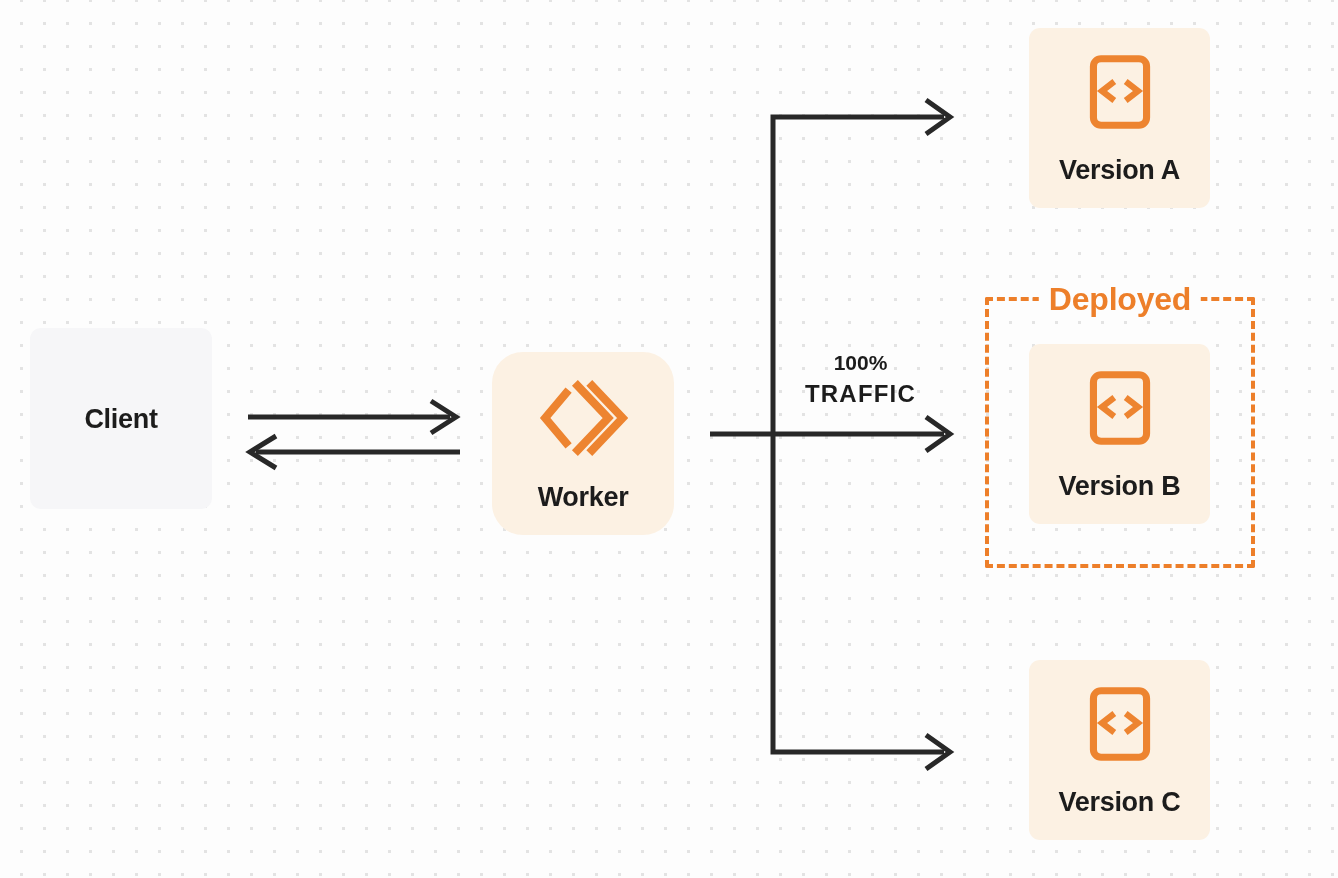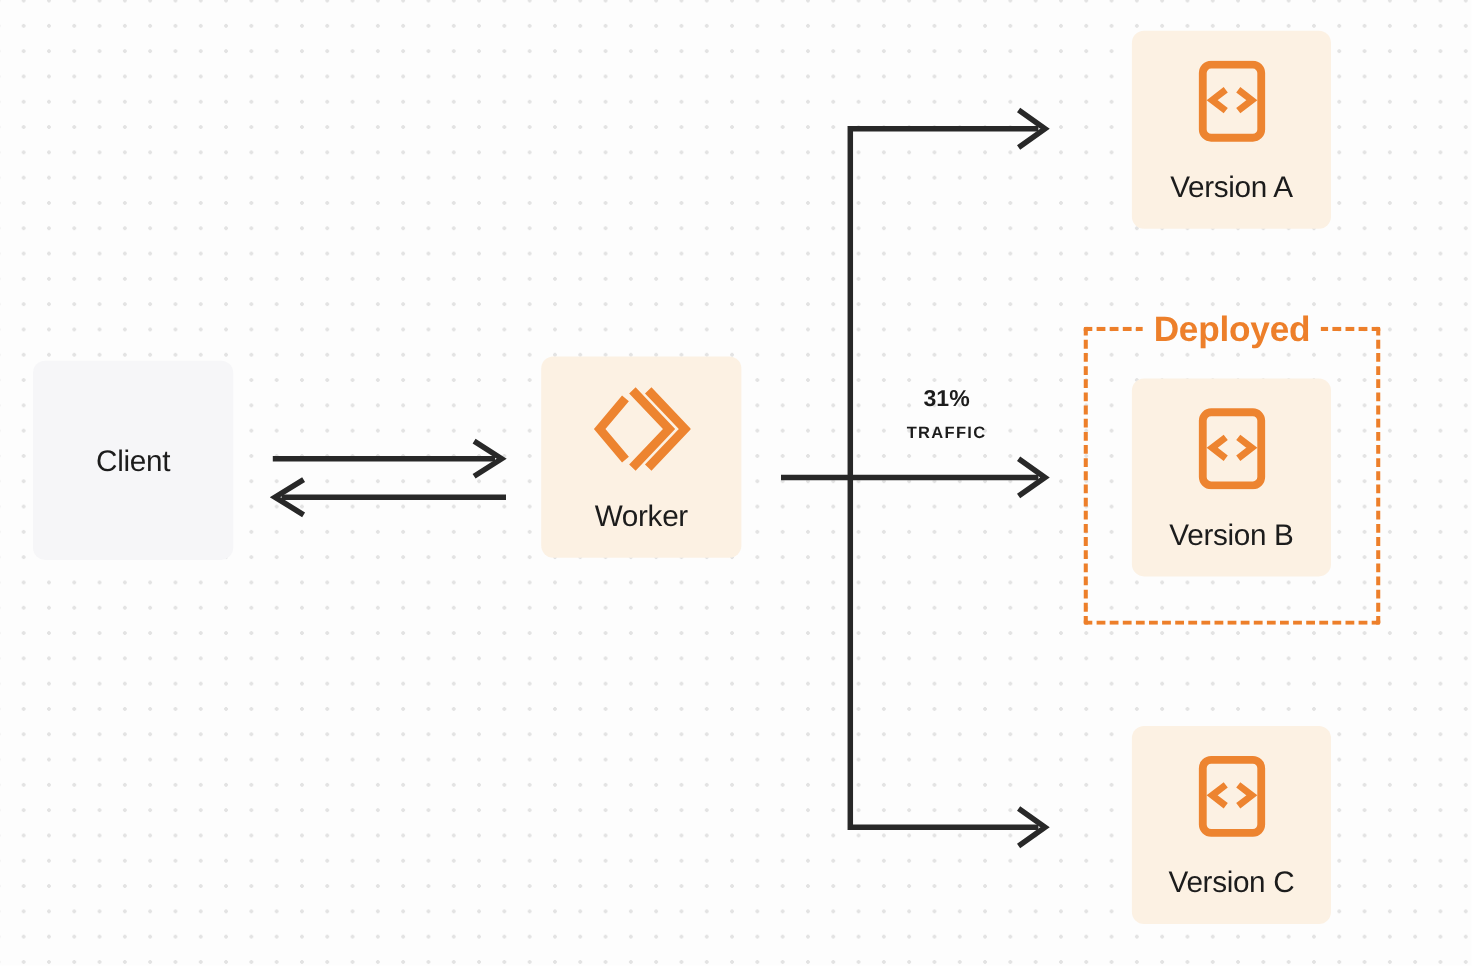--- a/index.html
+++ b/index.html
@@ -20,21 +20,21 @@
   }
   .node{
     position:absolute;
     border-radius:11px;
     display:flex;flex-direction:column;align-items:center;
     box-sizing:border-box;
   }
   .node.gray{background:#F6F6F8;justify-content:center;}
   .node.cream{background:#FCF1E3;}
   .node-label{
-    font-weight:400;font-size:27px;letter-spacing:-0.3px;
+    font-weight:700;font-size:27px;letter-spacing:-0.3px;
     color:#1C1C1C;line-height:30px;white-space:nowrap;
   }
   .worker-node{padding-top:26px;}
   .worker-node .icon-wrap{height:80px;margin-bottom:24px;}
   .version-node{padding-top:27px;}
   .version-node .icon-wrap{height:74px;margin-bottom:26px;}
   .deployed-box{
     position:absolute;left:985px;top:297px;width:270px;height:271px;
     border:4px dashed #ED7F2A;border-radius:2px;box-sizing:border-box;
   }
@@ -42,21 +42,21 @@
     position:absolute;top:-17px;left:50%;transform:translateX(-50%);
     background:#FDFDFD;padding:0 10px;
     color:#ED7F2A;font-weight:700;font-size:32px;letter-spacing:-0.2px;
     line-height:30px;white-space:nowrap;
   }
   .traffic-label{
     position:absolute;left:788px;top:351px;width:145px;
     text-align:center;color:#1C1C1C;font-weight:700;
   }
   .traffic-line1{font-size:21px;line-height:24px;}
-  .traffic-line2{font-size:15px;line-height:24px;letter-spacing:1.2px;margin-top:7px;}
+  .traffic-line2{font-size:24px;line-height:24px;letter-spacing:1.2px;margin-top:7px;}
   .icon-wrap svg{display:block;}
 </style>
 </head>
 <body>
 
 <div class="canvas">
 
   <svg class="arrows" viewBox="0 0 1338 878" xmlns="http://www.w3.org/2000/svg">
 
     <path d="M248 417 H450"></path>
@@ -70,21 +70,21 @@
     <polyline points="926,735 950,752 926,769"></polyline>
 
     <path d="M710 434 H944"></path>
     <polyline points="926,417 950,434 926,451"></polyline>
   </svg>
 
   <div class="node gray" style="left:30px;top:328px;width:182px;height:181px;">
     <div class="node-label">Client</div>
   </div>
 
-  <div class="node cream worker-node" style="left:492px;top:324px;width:182px;height:183px;">
+  <div class="node cream worker-node" style="left:492px;top:352px;width:182px;height:183px;border-radius:31px;">
     <div class="icon-wrap">
       <svg width="90" height="80" viewBox="0 0 100 88" xmlns="http://www.w3.org/2000/svg">
         <polyline points="34,13 8,44 34,75" fill="none" stroke="#ED8430" stroke-width="9"></polyline>
         <polyline points="41,5 78,44 41,83" fill="none" stroke="#ED8430" stroke-width="9"></polyline>
         <polyline points="57,5 94,44 57,83" fill="none" stroke="#ED8430" stroke-width="9"></polyline>
       </svg>
     </div>
     <div class="node-label">Worker</div>
   </div>
 
@@ -119,17 +119,17 @@
       <svg width="62" height="74" viewBox="0 0 64 78" xmlns="http://www.w3.org/2000/svg">
         <rect x="4" y="4" width="56" height="70" rx="8" fill="none" stroke="#ED8430" stroke-width="7.5"></rect>
         <polyline points="26,28 13,38 26,48" fill="none" stroke="#ED8430" stroke-width="6.5"></polyline>
         <polyline points="38,28 51,38 38,48" fill="none" stroke="#ED8430" stroke-width="6.5"></polyline>
       </svg>
     </div>
     <div class="node-label">Version C</div>
   </div>
 
   <div class="traffic-label">
-    <div class="traffic-line1">31%</div>
+    <div class="traffic-line1">100%</div>
     <div class="traffic-line2">TRAFFIC</div>
   </div>
 
 </div>
 
 </body></html>

